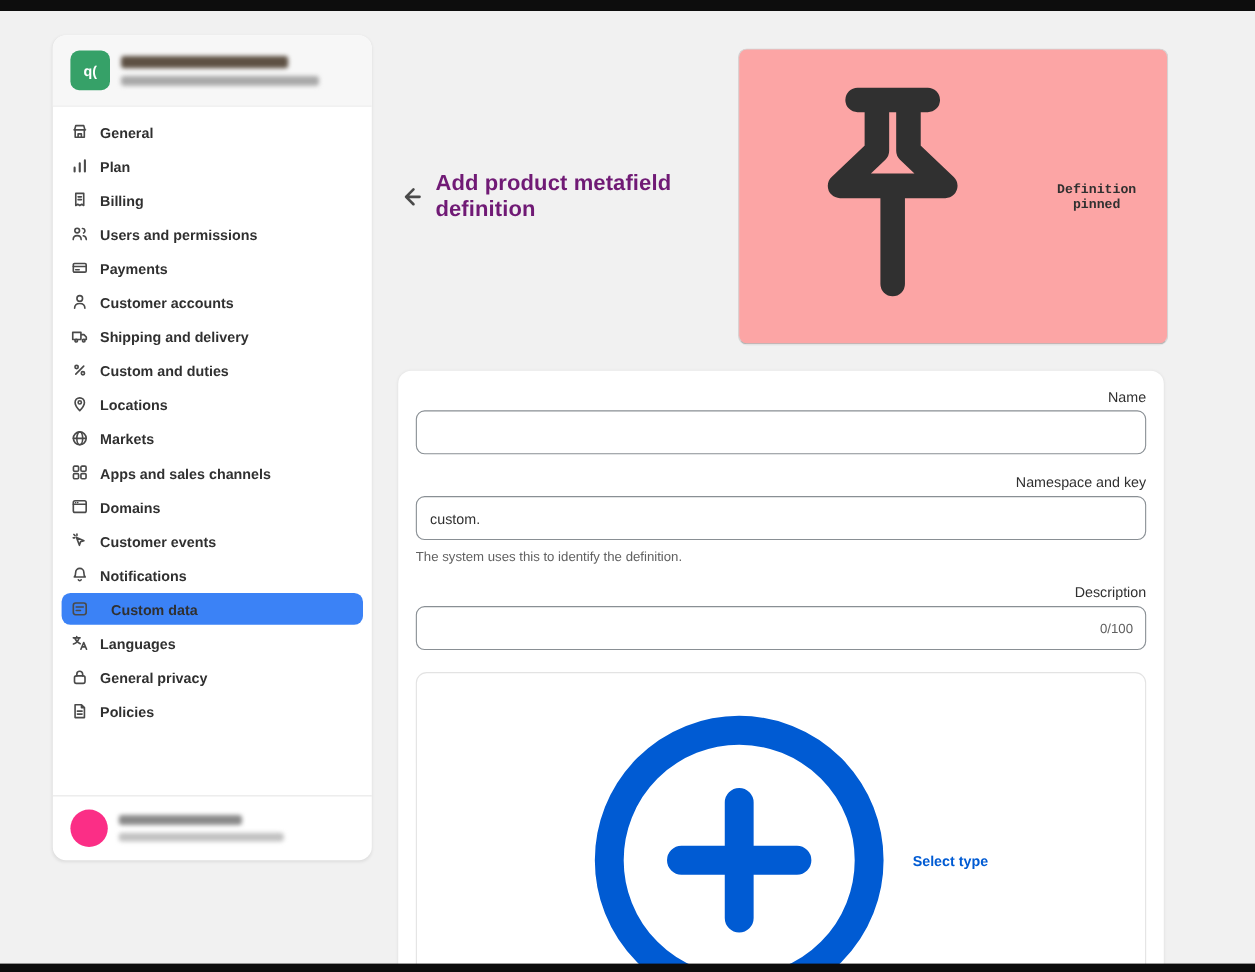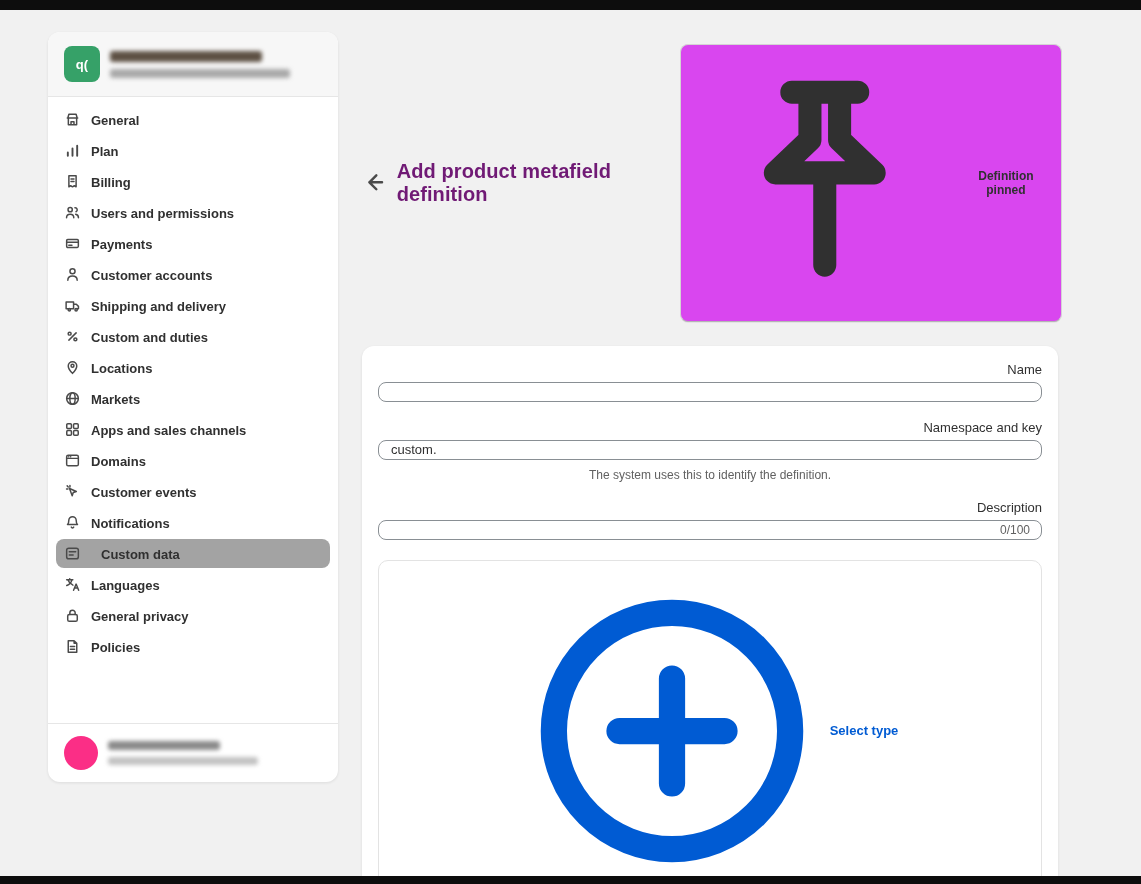--- a/index.html
+++ b/index.html
@@ -27,60 +27,60 @@
     font-size:13px; font-weight:700; display:flex; align-items:center; justify-content:center; flex:none;
   }
   .redact { border-radius:3px; filter:blur(2px); }
   .store-name-redact { width:152px; height:11px; background:#5e5144; }
   .store-email-redact { width:180px; height:9px; background:#a9a9a9; margin-top:7px; }
   .menu { flex:1; padding:8px; overflow:hidden; }
   .menu-item {
     display:flex; align-items:flex-end; gap:10px; padding:6px 8px; margin-bottom:2px;
     border-radius:8px; font-size:13px; font-weight:600; color:#303030; cursor:pointer;
   }
-  .menu-item.active { background:#a3a3a3;gap:20px; }
+  .menu-item.active { background:#3b82f6;gap:20px; }
   .menu-item .icon { width:17px; height:17px; flex:none; color:#4a4a4a; }
   .menu-item .icon svg { width:17px; height:17px; display:block; }
   .user-footer {
     border-top:1px solid #e6e6e6; padding:12px 16px; display:flex; align-items:center; gap:10px;
   }
   .user-avatar { width:34px; height:34px; border-radius:50%; background:#fb2e86; flex:none; }
   .user-name-redact { width:112px; height:9px; background:#8a8a8a; }
   .user-email-redact { width:150px; height:8px; background:#c2c2c2; margin-top:7px; }
 
   
   .main { margin-left:24px; padding-top:34px; width:700px; }
   .page-header { display:flex; align-items:center; gap:10px; margin-bottom:24px; }
   .back-btn {
     width:28px; height:28px; border:none; background:transparent; padding:0; cursor:pointer;
     color:#4a4a4a; display:flex; align-items:center; justify-content:center;
   }
   .back-btn svg { width:18px; height:18px; }
   .page-title { font-size:20px; font-weight:700; color:#701a75; margin:0; letter-spacing:.1px; }
   .pill-btn {
     margin-left:auto; display:flex; align-items:center; gap:6px;
-    background:#d946ef; border:1px solid #d4d4d4; border-bottom-color:#b5b5b5;
-    border-radius:8px; padding:6px 12px; font-family:Liberation Sans, sans-serif;
+    background:#fca5a5; border:1px solid #d4d4d4; border-bottom-color:#b5b5b5;
+    border-radius:8px; padding:6px 12px; font-family:Liberation Mono, monospace;
     font-size:12px; font-weight:600; color:#303030; cursor:pointer;
     box-shadow:0 1px 0 rgba(0,0,0,.05);
   }
   .pill-btn svg { width:14px; height:14px; color:#303030; }
 
   .card {
     width:696px; background:#fff; border-radius:12px; box-shadow:0 1px 3px rgba(26,26,26,.09);
     padding:16px; margin-bottom:22px;
   }
   .field-label { display:block; font-size:13px; color:#303030; margin-bottom:5px;text-align:right; }
   .text-input {
-    width:100%; height:20px; border:1px solid #898f94; border-radius:8px; background:#fff;
+    width:100%; height:40px; border:1px solid #898f94; border-radius:8px; background:#fff;
     padding:0 12px; font-family:inherit; font-size:13px; color:#303030; outline:none;
   }
   .field { margin-top:18px; }
   .field:first-child { margin-top:0; }
-  .help-text { font-size:12px; color:#616161; margin:8px 0 0;text-align:center; }
+  .help-text { font-size:12px; color:#616161; margin:8px 0 0; }
   .input-wrap { position:relative; }
   .char-counter {
     position:absolute; right:12px; top:50%; transform:translateY(-50%);
     font-size:12px; color:#616161; pointer-events:none;
   }
   .select-type-btn {
     margin-top:20px; width:100%; background:#fff; border:1px solid #e3e3e3; border-radius:10px;
     padding:20px 0; display:flex; align-items:center; justify-content:center; gap:8px;
     font-family:inherit; font-size:13px; font-weight:700; color:#005bd3; cursor:pointer;
   }

